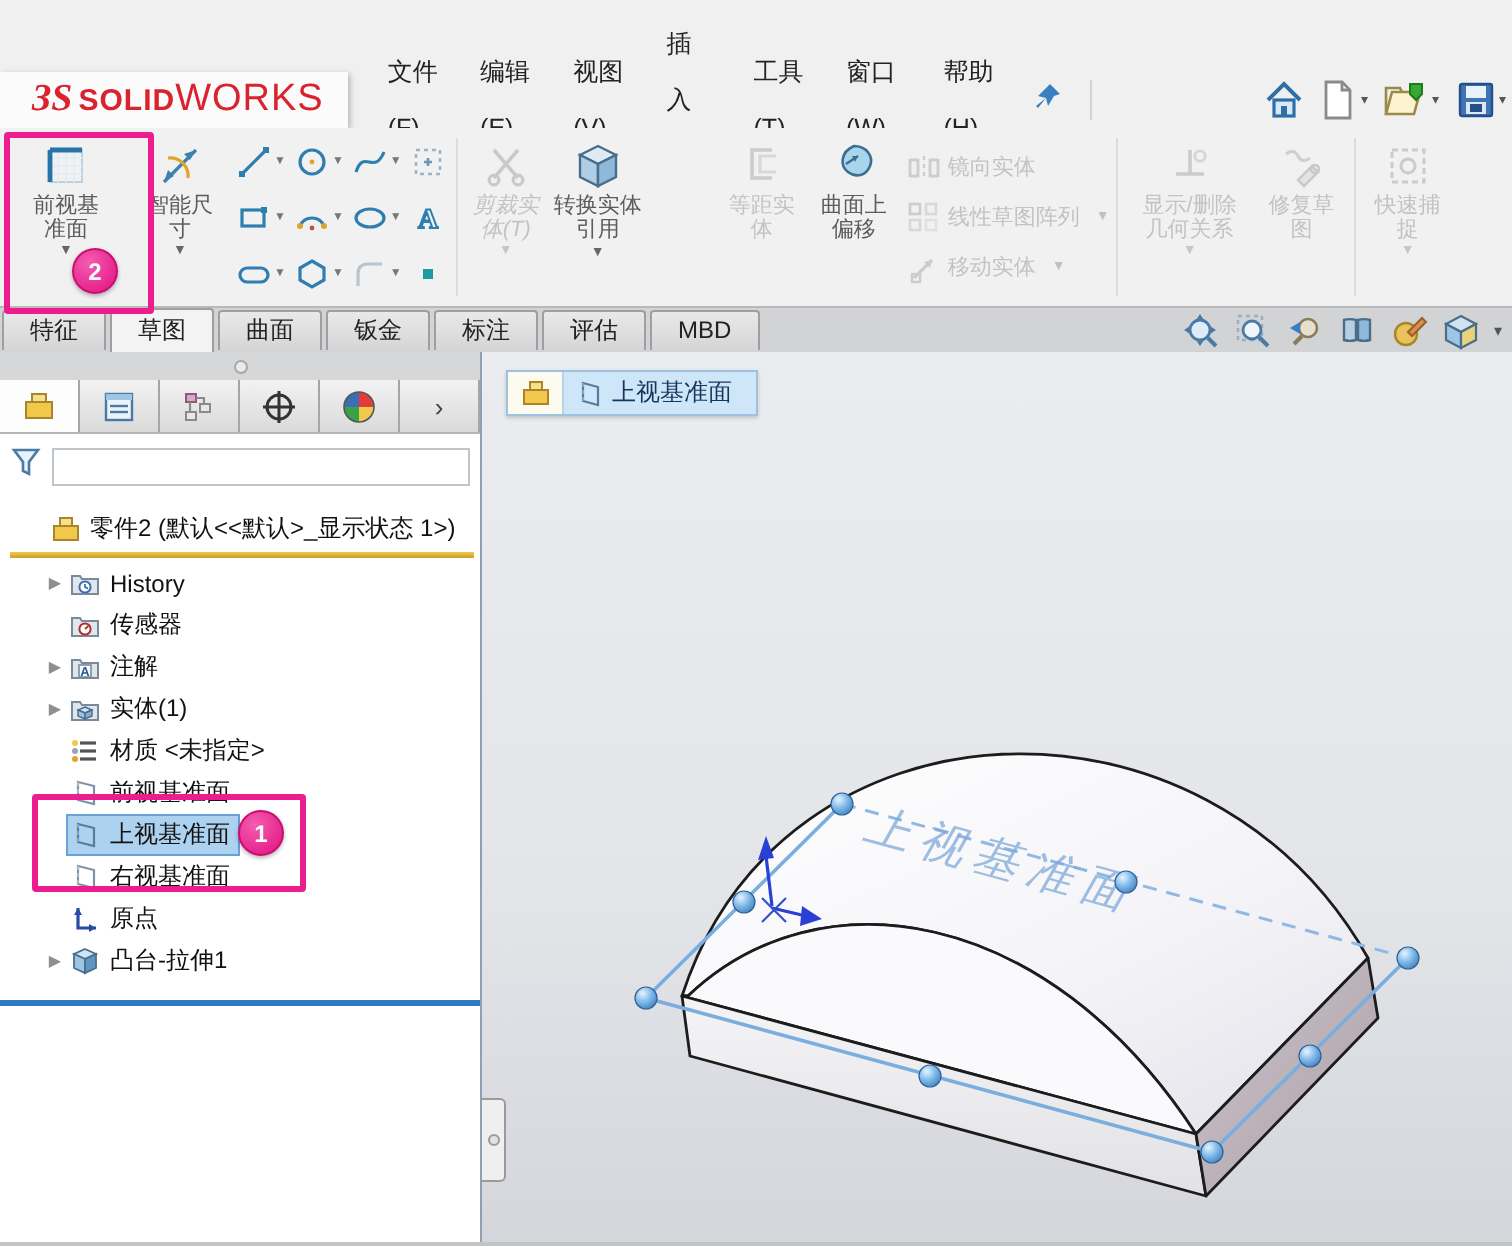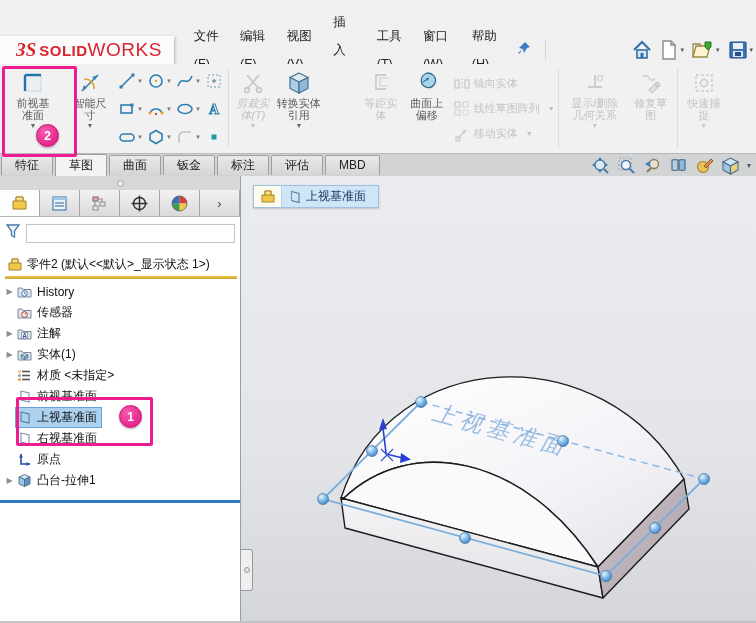--- a/index.html
+++ b/index.html
@@ -63,21 +63,21 @@
   .panel-strip .dot{width:7px;height:7px;border-radius:50%;background:#ebebeb;border:1px solid #a8a8a8;box-sizing:border-box;}
   .panel-tabs{height:26px;display:flex;background:#d9dadb;border-bottom:1px solid #b5b5b5;}
   .ptab{width:39px;display:flex;align-items:center;justify-content:center;border-right:1px solid #a6a6a6;
         background:linear-gradient(#f2f2f2,#dadada);cursor:default;}
   .ptab.active{background:#fdfdfd;}
   .ptab svg{width:19px;height:19px;}
   .ptab-more{flex:1;display:flex;align-items:center;justify-content:center;color:#444;font-size:13px;}
   .filter-row{height:26px;display:flex;align-items:center;padding:3px 5px;background:#fff;}
   .filter-input{flex:1;height:17px;border:1px solid #bfc5cc;margin-left:5px;font-size:11px;padding:0 3px;outline:none;}
   .tree{position:relative;flex:1;padding-top:5px;font-size:12px;color:#111;}
-  .trow{display:flex;align-items:center;height:21px;padding-left:3px;white-space:nowrap;}
+  .trow{display:flex;align-items:center;height:21px;padding-left:21px;white-space:nowrap;}
   .arrow{width:13px;color:#8f8f8f;font-size:8px;text-align:center;flex:0 0 13px;}
   .ticon{flex:0 0 auto;}
   .ticon svg{width:15px;height:15px;display:block;margin:0 3px 0 1px;}
   .tlabel{margin-left:2px;}
   .selwrap{display:flex;align-items:center;background:#add2f0;outline:1px solid #69a2d8;padding:1px 4px 1px 0;}
   .goldline{height:3px;background:linear-gradient(#f3c84b,#c99f2b);margin:1px 3px 2px 5px;}
   .rollback{height:3px;background:#2e79c3;margin-top:9px;}
   .mbox1{position:absolute;left:16px;top:221px;width:131px;height:43px;border:3px solid #ec1d8e;border-radius:2px;z-index:6;pointer-events:none;}
   .callout1{left:119px;top:229px;}
   .collapse-handle{position:absolute;left:241px;top:373px;width:11px;height:40px;background:#efefef;

